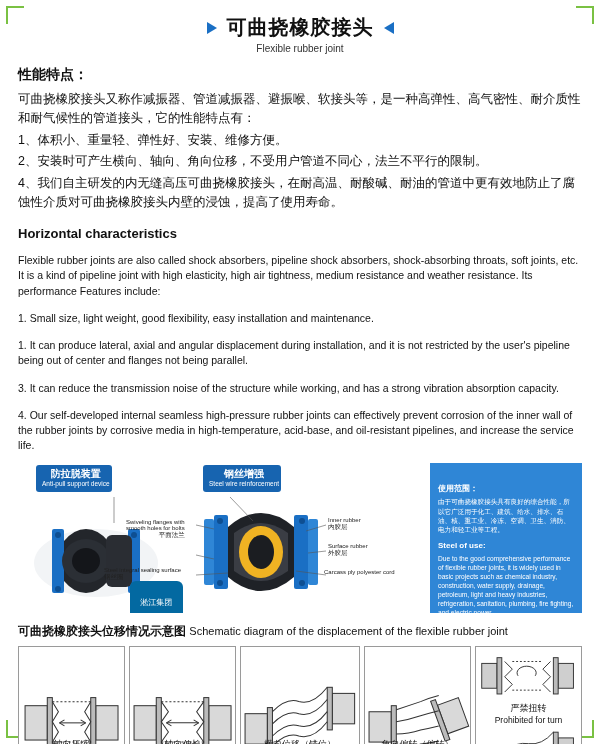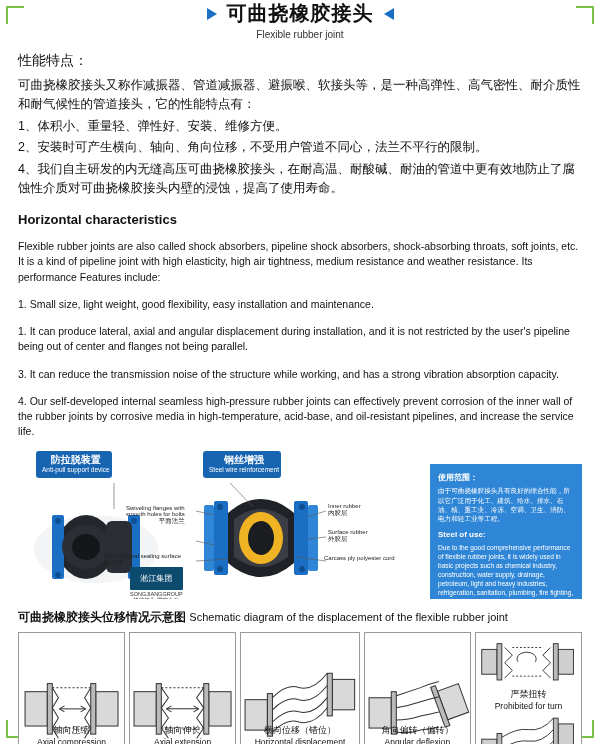--- a/index.html
+++ b/index.html
@@ -32,21 +32,21 @@
     border-width: 0;
   }
   .corner.tl { left: 6px; top: 6px; border-left-width: 2px; border-top-width: 2px; }
   .corner.tr { right: 6px; top: 6px; border-right-width: 2px; border-top-width: 2px; }
   .corner.bl { left: 6px; bottom: 6px; border-left-width: 2px; border-bottom-width: 2px; }
   .corner.br { right: 6px; bottom: 6px; border-right-width: 2px; border-bottom-width: 2px; }
 
   
   .header {
     text-align: center;
-    padding-top: 0;
+    padding-top: 14px;
   }
   .title-row {
     display: flex;
     align-items: center;
     justify-content: center;
     gap: 10px;
   }
   .tri {
     width: 0; height: 0;
     border-top: 6px solid transparent;
@@ -62,21 +62,21 @@
   }
   .title-en {
     font-size: 10px;
     color: #333;
     margin-top: 2px;
   }
 
   
   .sec-head-cn {
     font-size: 14px;
-    font-weight: normal;
+    font-weight: bold;
     margin: 12px 0 6px 0;
   }
   .cn-body p {
     margin: 0 0 2px 0;
     font-size: 12.5px;
     line-height: 1.55;
   }
   .sec-head-en {
     font-size: 13px;
     font-weight: bold;
@@ -120,25 +120,24 @@
     font-size: 6px;
     color: #222;
     white-space: nowrap;
   }
   .callout .cn { display: block; font-size: 6.5px; }
 
   .note {
     flex: 1 1 auto;
     background: #2f86d6;
     color: #ffffff;
-    padding: 8px 8px;
+    padding: 20px 8px;
     box-sizing: border-box;
     font-size: 6.6px;
     line-height: 1.38;
-    margin-top: 15px;
   }
   .note h4 {
     margin: 0 0 3px 0;
     font-size: 8px;
     font-weight: bold;
   }
   .note p { margin: 0 0 6px 0; }
 
   
   .sch-title {
@@ -287,21 +286,21 @@
       <div class="callout" style="left:310px; top:80px;">
         <span>Surface rubber</span><br>
         <span class="cn">外胶层</span>
       </div>
       <div class="callout" style="left:306px; top:106px;">
         <span>Carcass ply polyester cord</span><br>
         <span class="cn"></span>
       </div>
 
       <div style="position:absolute; left:112px; top:118px; text-align:center;">
-        <div style="background:#0c4a6e; color:#fff; font-size:8px; padding:6px 6px; border-radius:1px;">淞江集团</div>
+        <div style="background:#0369a1; color:#fff; font-size:8px; padding:16px 6px; border-radius:6px;">淞江集团</div>
         <div style="font-size:5.5px; color:#333; margin-top:1px;">SONGJIANGGROUP</div>
         <div style="font-size:5.5px; color:#333;">橡胶接头  国家企业</div>
       </div>
     </div>
 
     <div class="note">
       <h4>使用范围：</h4>
       <p>由于可曲挠橡胶接头具有良好的综合性能，所以它广泛用于化工、建筑、给水、排水、石油、核、重工业、冷冻、空调、卫生、消防、电力和轻工业等工程。</p>
       <h4>Steel of use:</h4>
       <p>Due to the good comprehensive performance of flexible rubber joints, it is widely used in basic projects such as chemical industry, construction, water supply, drainage, petroleum, light and heavy industries, refrigeration, sanitation, plumbing, fire fighting, and electric power.</p>

